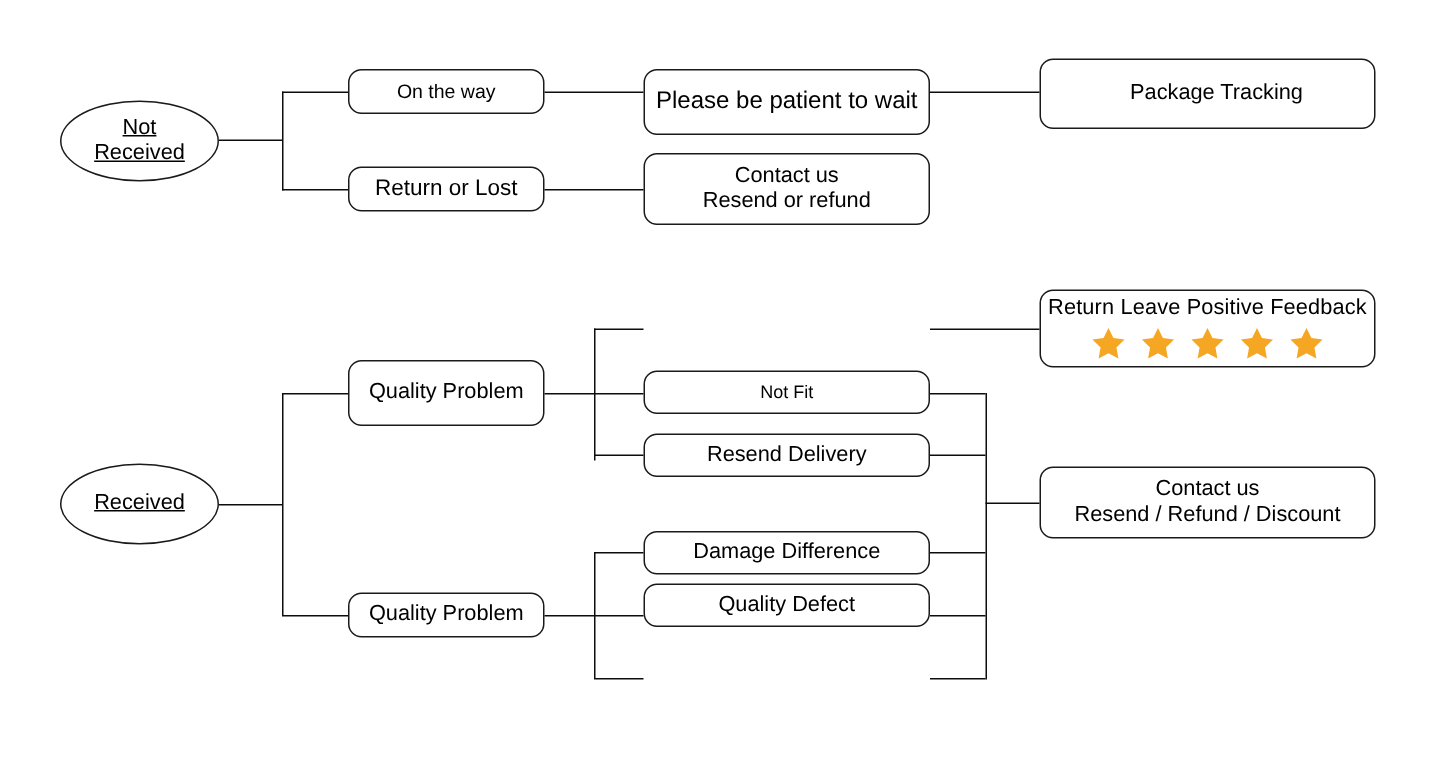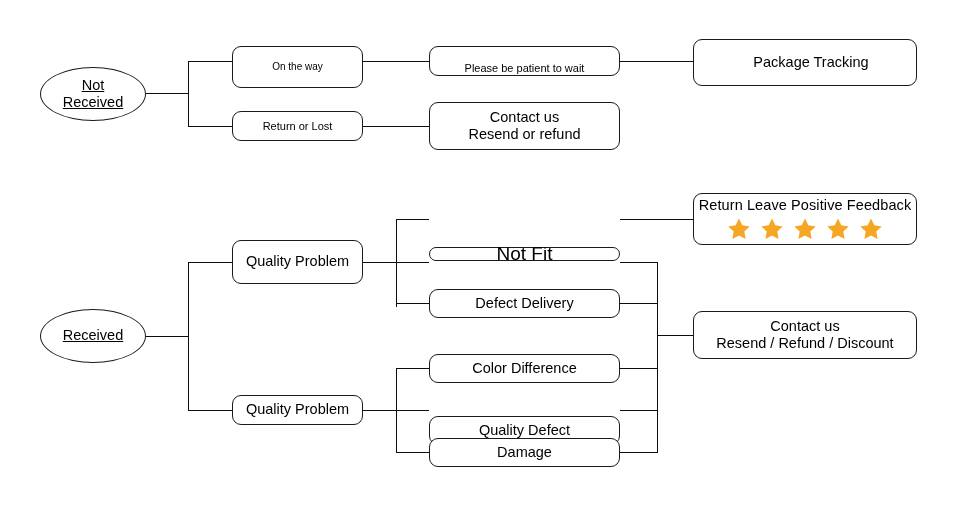--- a/index.html
+++ b/index.html
@@ -79,31 +79,31 @@
   <div class="node ellipse" style="left:40px; top:67px; width:106px; height:54px; font-size:14.5px;">
     <span class="l1">Not</span>
     <span class="l2">Received</span>
   </div>
 
   <div class="line h" style="left:146px; top:93px; width:42px;"></div>
   <div class="line v" style="left:188px; top:61px; height:66px;"></div>
   <div class="line h" style="left:188px; top:61px; width:44px;"></div>
   <div class="line h" style="left:188px; top:126px; width:44px;"></div>
 
-  <div class="node rounded" style="left:232px; top:46px; width:131px; height:42px; font-size:10px;">
+  <div class="node rounded" style="left:232px; top:46px; width:131px; height:30px; font-size:13px;">
     <span class="l1">On the way</span>
   </div>
-  <div class="node rounded" style="left:232px; top:111px; width:131px; height:30px; font-size:11px;">
+  <div class="node rounded" style="left:232px; top:111px; width:131px; height:30px; font-size:15px;">
     <span class="l1">Return or Lost</span>
   </div>
 
   <div class="line h" style="left:363px; top:61px; width:66px;"></div>
   <div class="line h" style="left:363px; top:126px; width:66px;"></div>
 
-  <div class="node rounded" style="left:429px; top:46px; width:191px; height:30px; font-size:11px;justify-content:flex-end;">
+  <div class="node rounded" style="left:429px; top:46px; width:191px; height:44px; font-size:16px;">
     <span class="l1">Please be patient to wait</span>
   </div>
   <div class="node rounded" style="left:429px; top:102px; width:191px; height:48px; font-size:14.5px;">
     <span class="l1">Contact us</span>
     <span class="l2">Resend or refund</span>
   </div>
 
   <div class="line h" style="left:620px; top:61px; width:73px;"></div>
 
   <div class="node rounded" style="left:693px; top:39px; width:224px; height:47px; font-size:14.5px;padding-left:12px;">
@@ -131,35 +131,32 @@
   <div class="line h" style="left:396px; top:219px; width:33px;"></div>
   <div class="line h" style="left:396px; top:262px; width:33px;"></div>
   <div class="line h" style="left:396px; top:303px; width:33px;"></div>
 
   <div class="line h" style="left:363px; top:410px; width:33px;"></div>
   <div class="line v" style="left:396px; top:368px; height:84px;"></div>
   <div class="line h" style="left:396px; top:368px; width:33px;"></div>
   <div class="line h" style="left:396px; top:410px; width:33px;"></div>
   <div class="line h" style="left:396px; top:452px; width:33px;"></div>
 
-  <div class="node rounded" style="left:429px; top:247px; width:191px; height:14px; font-size:19px;">
+  <div class="node rounded" style="left:429px; top:247px; width:191px; height:29px; font-size:12px;">
     <span class="l1">Not Fit</span>
   </div>
   <div class="node rounded" style="left:429px; top:289px; width:191px; height:29px; font-size:14.5px;">
-    <span class="l1">Defect Delivery</span>
+    <span class="l1">Resend Delivery</span>
   </div>
 
   <div class="node rounded" style="left:429px; top:354px; width:191px; height:29px; font-size:14.5px;">
-    <span class="l1">Color Difference</span>
+    <span class="l1">Damage Difference</span>
   </div>
-  <div class="node rounded" style="left:429px; top:416px; width:191px; height:29px; font-size:14.5px;">
+  <div class="node rounded" style="left:429px; top:389px; width:191px; height:29px; font-size:14.5px;">
     <span class="l1">Quality Defect</span>
-  </div>
-  <div class="node rounded" style="left:429px; top:438px; width:191px; height:29px; font-size:14.5px;">
-    <span class="l1">Damage</span>
   </div>
 
   <div class="line h" style="left:620px; top:219px; width:73px;"></div>
 
   <div class="line h" style="left:620px; top:262px; width:37px;"></div>
   <div class="line h" style="left:620px; top:303px; width:37px;"></div>
   <div class="line h" style="left:620px; top:368px; width:37px;"></div>
   <div class="line h" style="left:620px; top:410px; width:37px;"></div>
   <div class="line h" style="left:620px; top:452px; width:37px;"></div>
   <div class="line v" style="left:657px; top:262px; height:191px;"></div>

